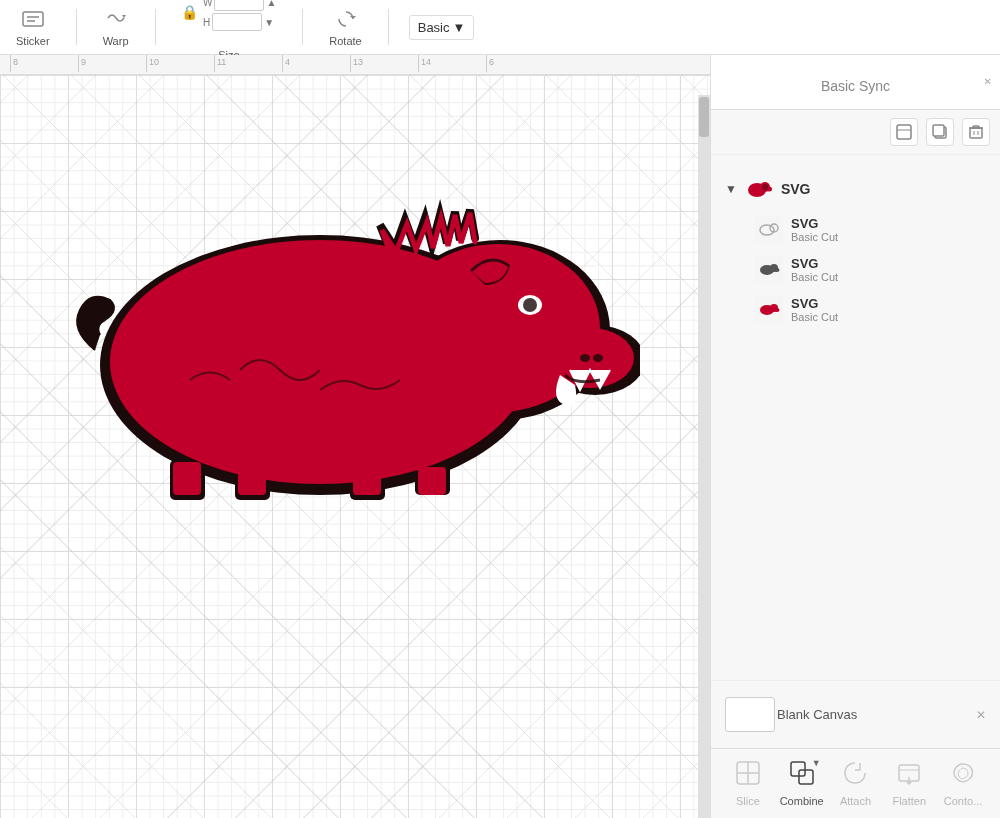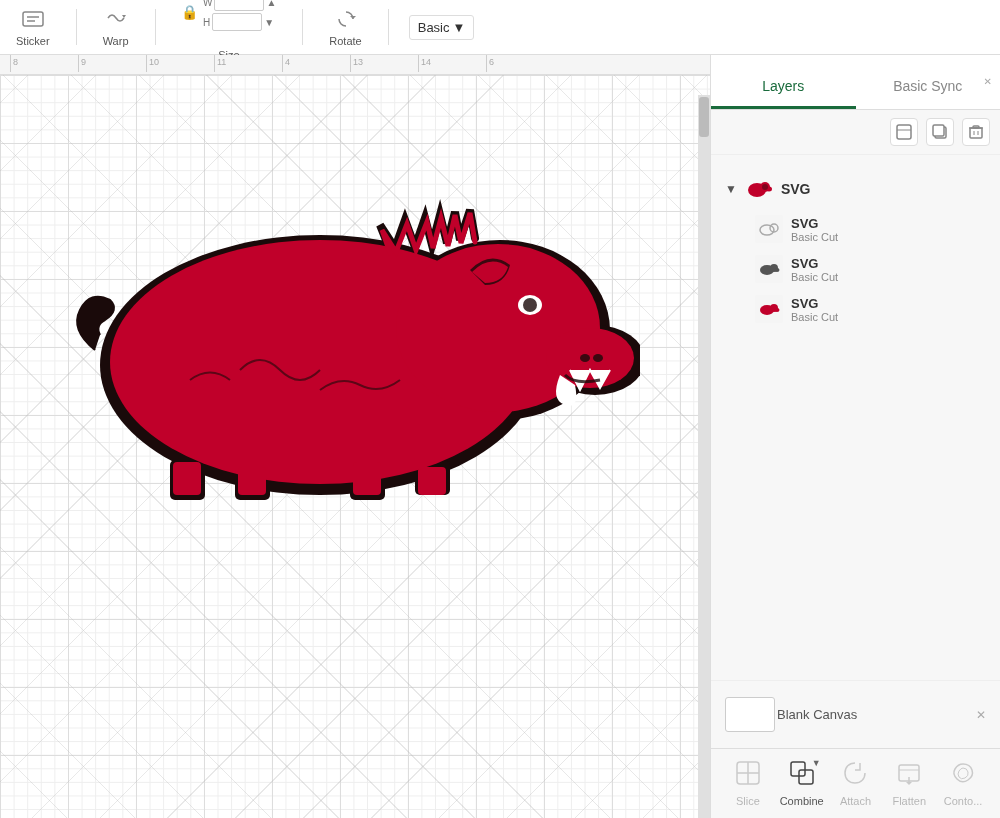--- a/index.html
+++ b/index.html
@@ -552,23 +552,20 @@
 
       <div class="canvas-scrollbar">
         <div class="scrollbar-thumb"></div>
       </div>
     </div>
   </div>
 
   <div class="right-panel">
 
     <div class="panel-tabs">
-      <div class="panel-tab active">
-        <span>Layers</span>
-      </div>
       <div class="panel-tab">
         <span>Basic Sync</span>
         <span class="close-x">✕</span>
       </div>
     </div>
 
     <div class="panel-icon-bar">
       <div class="panel-icon-btn">
         <svg width="16" height="16" viewBox="0 0 16 16">
             <rect x="1" y="1" width="14" height="14" rx="2" fill="none" stroke="#888" stroke-width="1.5"></rect>

